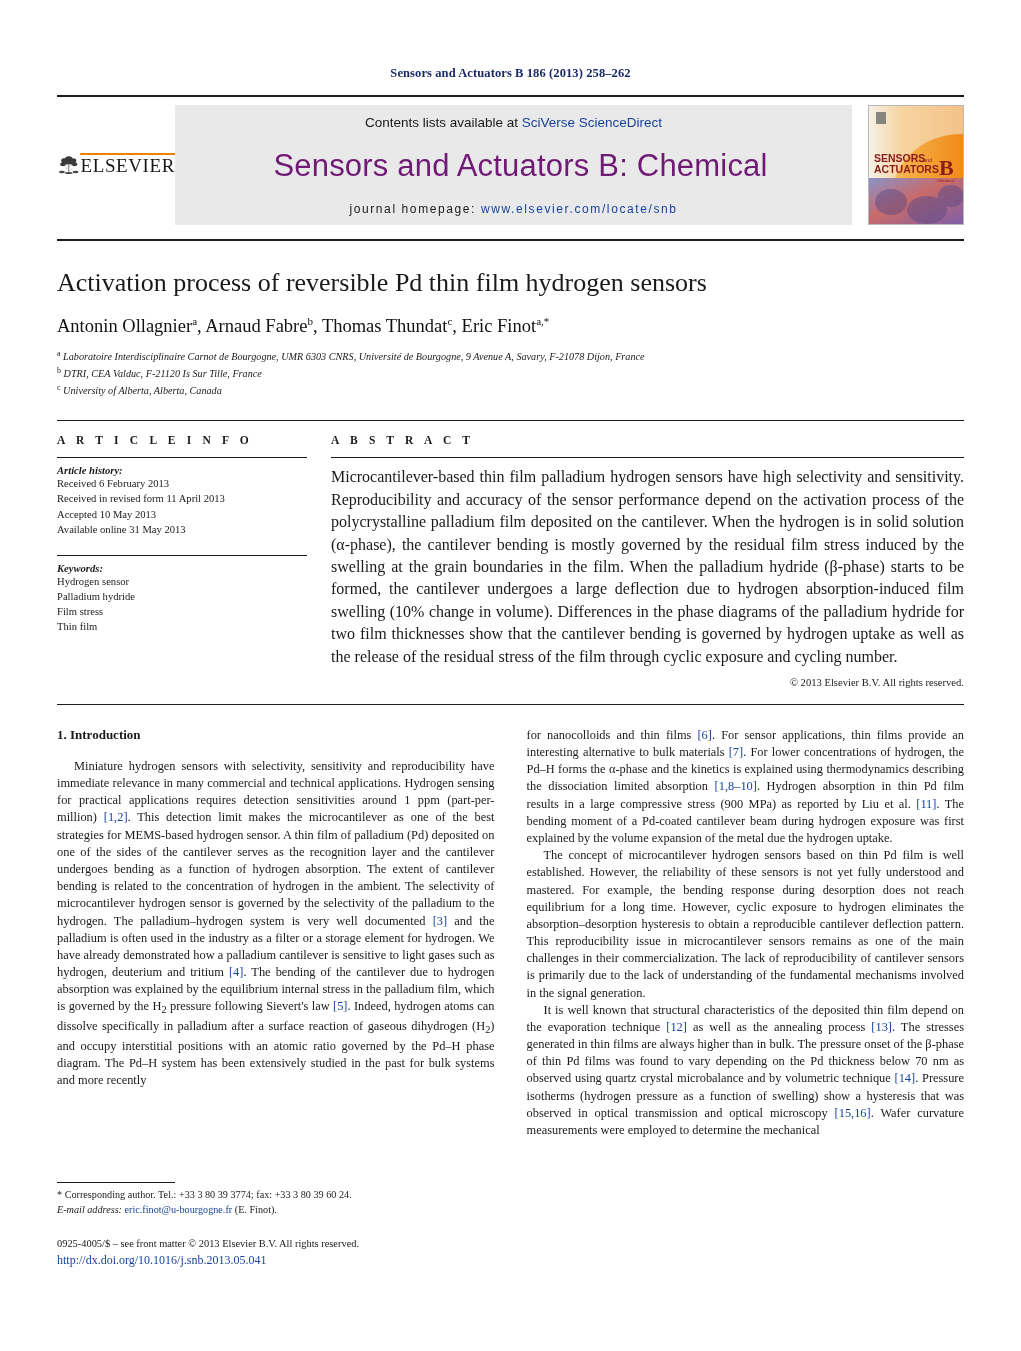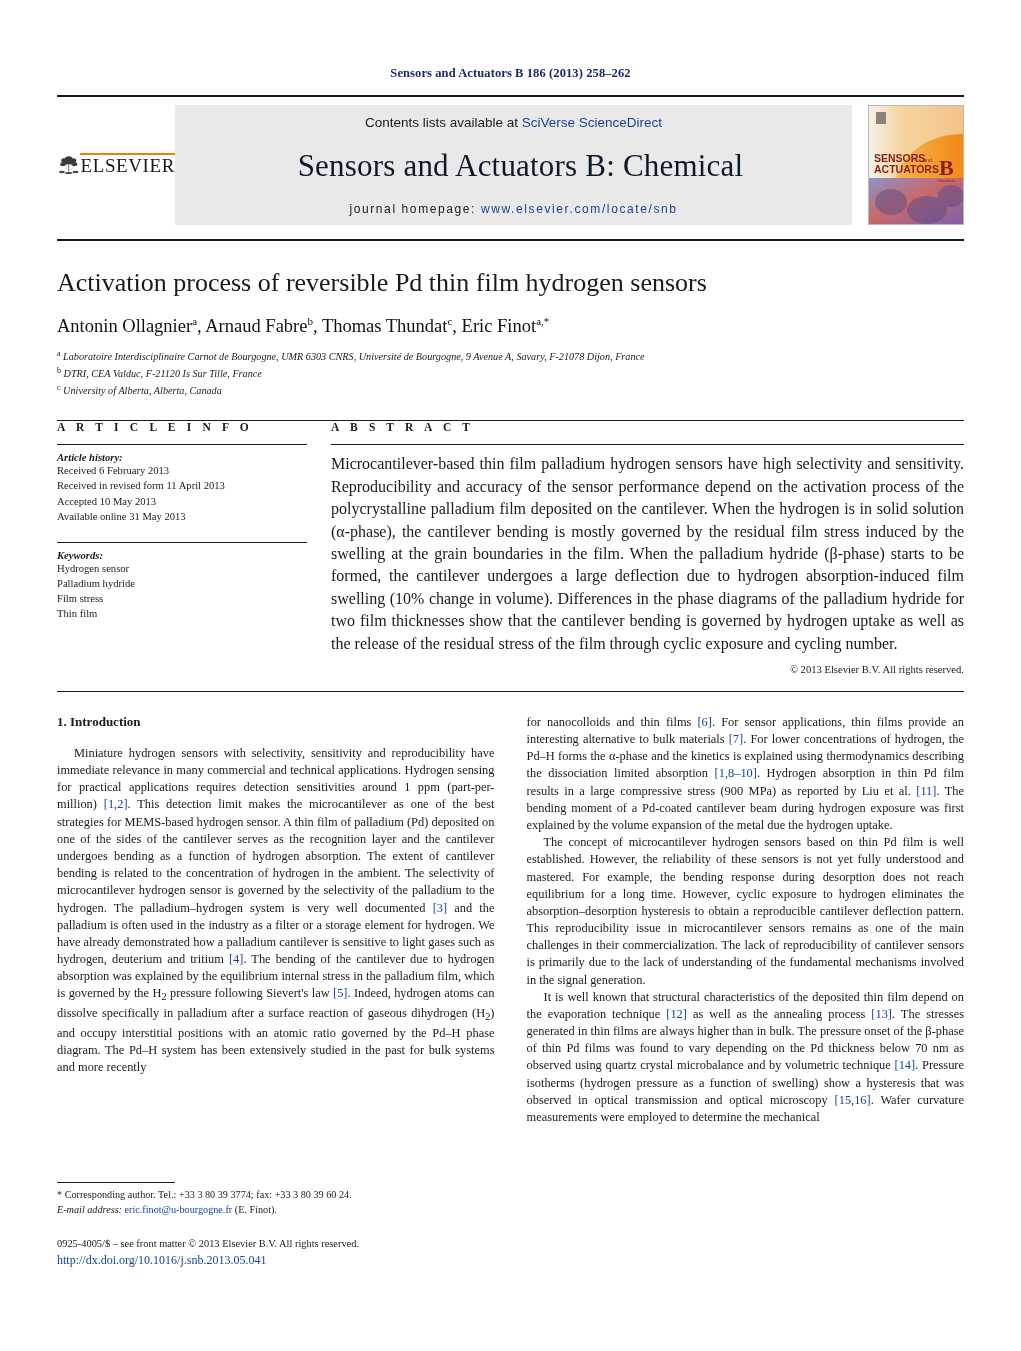--- a/index.html
+++ b/index.html
@@ -69,23 +69,23 @@
     align-items: center;
     padding: 10px 8px 9px 8px;
   }
   .contents-line {
     font-size: 13.5px;
     color: #1a1a1a;
     font-family: "Liberation Sans", sans-serif;
   }
   .contents-line .sd-link { color: #16429b; }
   .journal-title {
-    font-family: Liberation Serif, serif;
+    font-family: Liberation Sans, sans-serif;
     font-size: 31px;
-    color: #0f172a;
+    color: #701a75;
     letter-spacing: 0.2px;
     line-height: 1.05;
     margin-left: 14px;
   }
   .homepage-line {
     font-family: "Liberation Sans", sans-serif;
     font-size: 12px;
     color: #1a1a1a;
     letter-spacing: 1.6px;
   }
@@ -132,21 +132,21 @@
   .affiliations sup { font-style: normal; font-size: 8px; vertical-align: super; }
 
   
   .info-rule-top {
     margin: 22px 57px 0 57px;
     border-top: 1px solid #1a1a1a;
   }
   .info-abstract {
     display: flex;
     margin: 0 57px;
-    padding-top: 0;
+    padding-top: 13px;
   }
   .col-info { width: 274px; flex: 0 0 274px; padding-right: 24px; }
   .col-abstract { flex: 1 1 auto; }
 
   .section-caps {
     font-family: "Liberation Serif", serif;
     font-weight: bold;
     font-size: 11.5px;
     letter-spacing: 4.2px;
     color: #1a1a1a;

